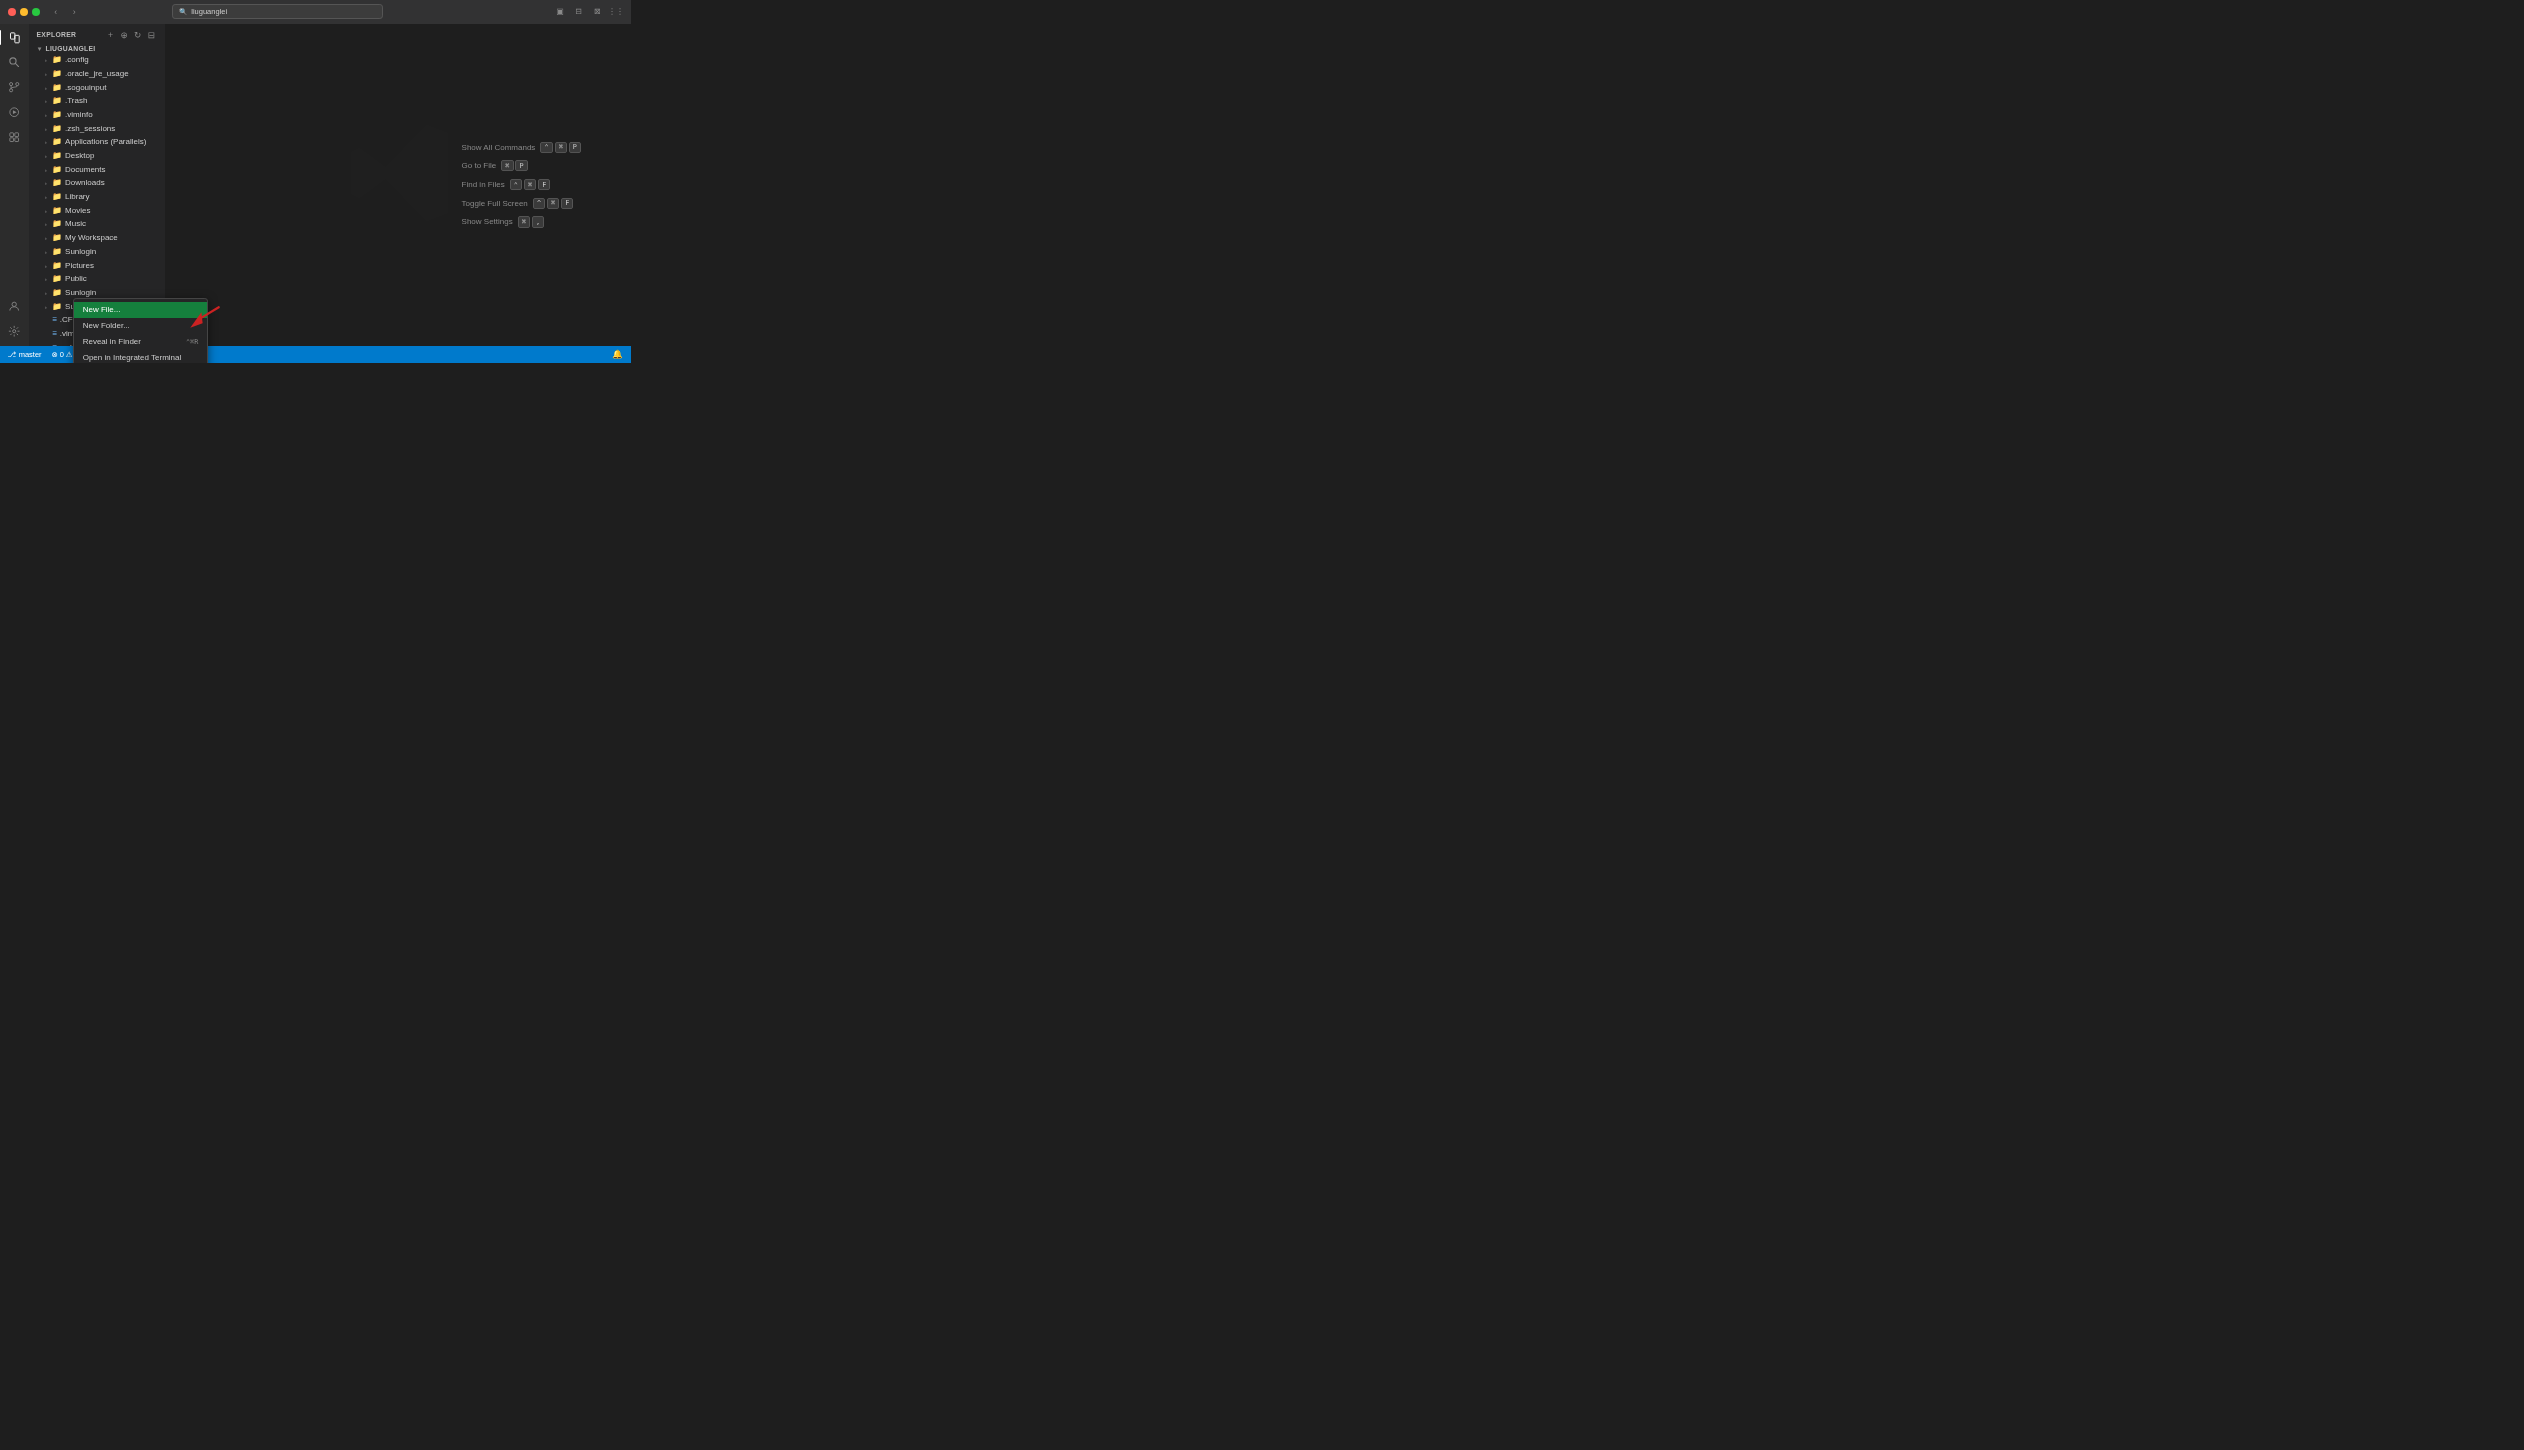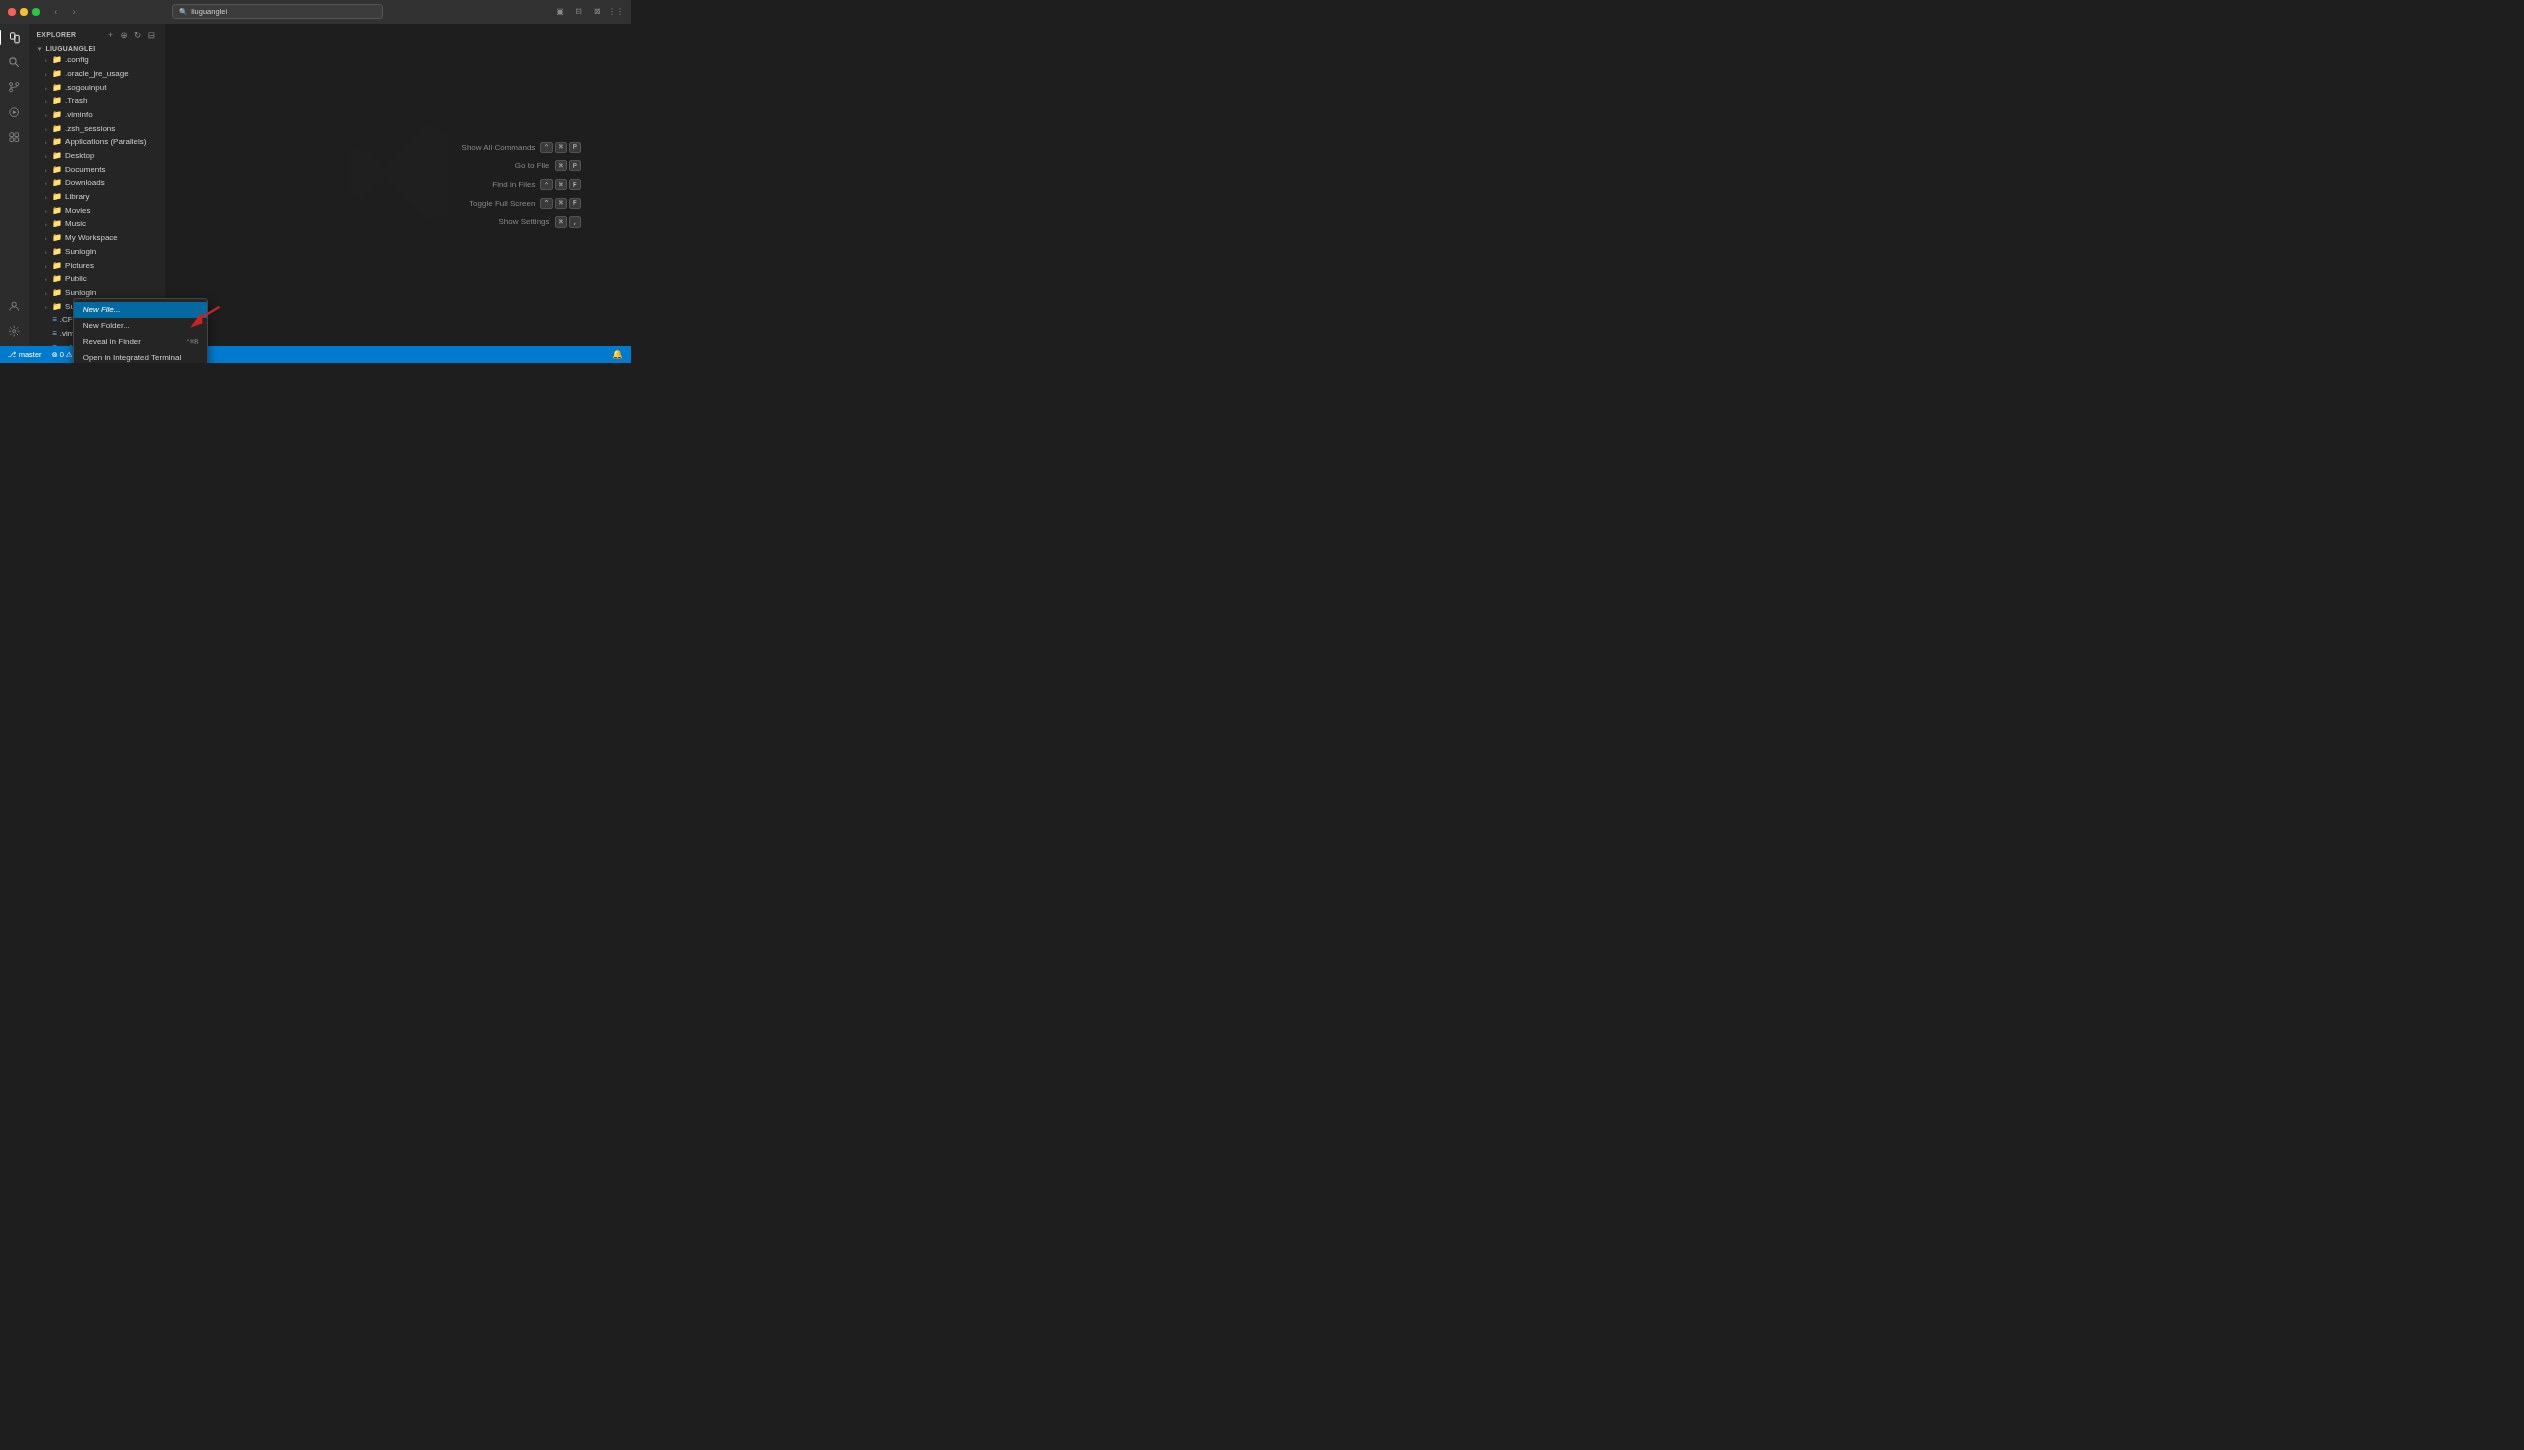--- a/index.html
+++ b/index.html
@@ -257,21 +257,21 @@
       right: 50px;
       top: 50%;
       transform: translateY(-50%);
       display: flex;
       flex-direction: column;
       gap: 7.5px;
     }
     .shortcut-row {
       display: flex;
       align-items: center;
-      justify-content: flex-end;
+      justify-content: flex-start;
       gap: 5px;
       color: #888;
       font-size: 8px;
     }
     .shortcut-label { color: #888; }
     .shortcut-keys {
       display: flex;
       gap: 1.9px;
       align-items: center;
     }
@@ -302,23 +302,22 @@
       display: flex;
       align-items: center;
       justify-content: space-between;
       padding: 3.1px 8.7px;
       cursor: pointer;
       font-size: 8px;
       color: #cccccc;
       height: 16px;
     }
     .menu-item.highlighted {
-      background: #0369a1;
+      background: #15803d;
       color: #ffffff;
-      font-style: italic;
     }
     .menu-item.disabled {
       color: #5a5a5a;
       cursor: default;
     }
     .menu-divider {
       height: 0.6px;
       background: #454545;
       margin: 1.9px 0;
     }

